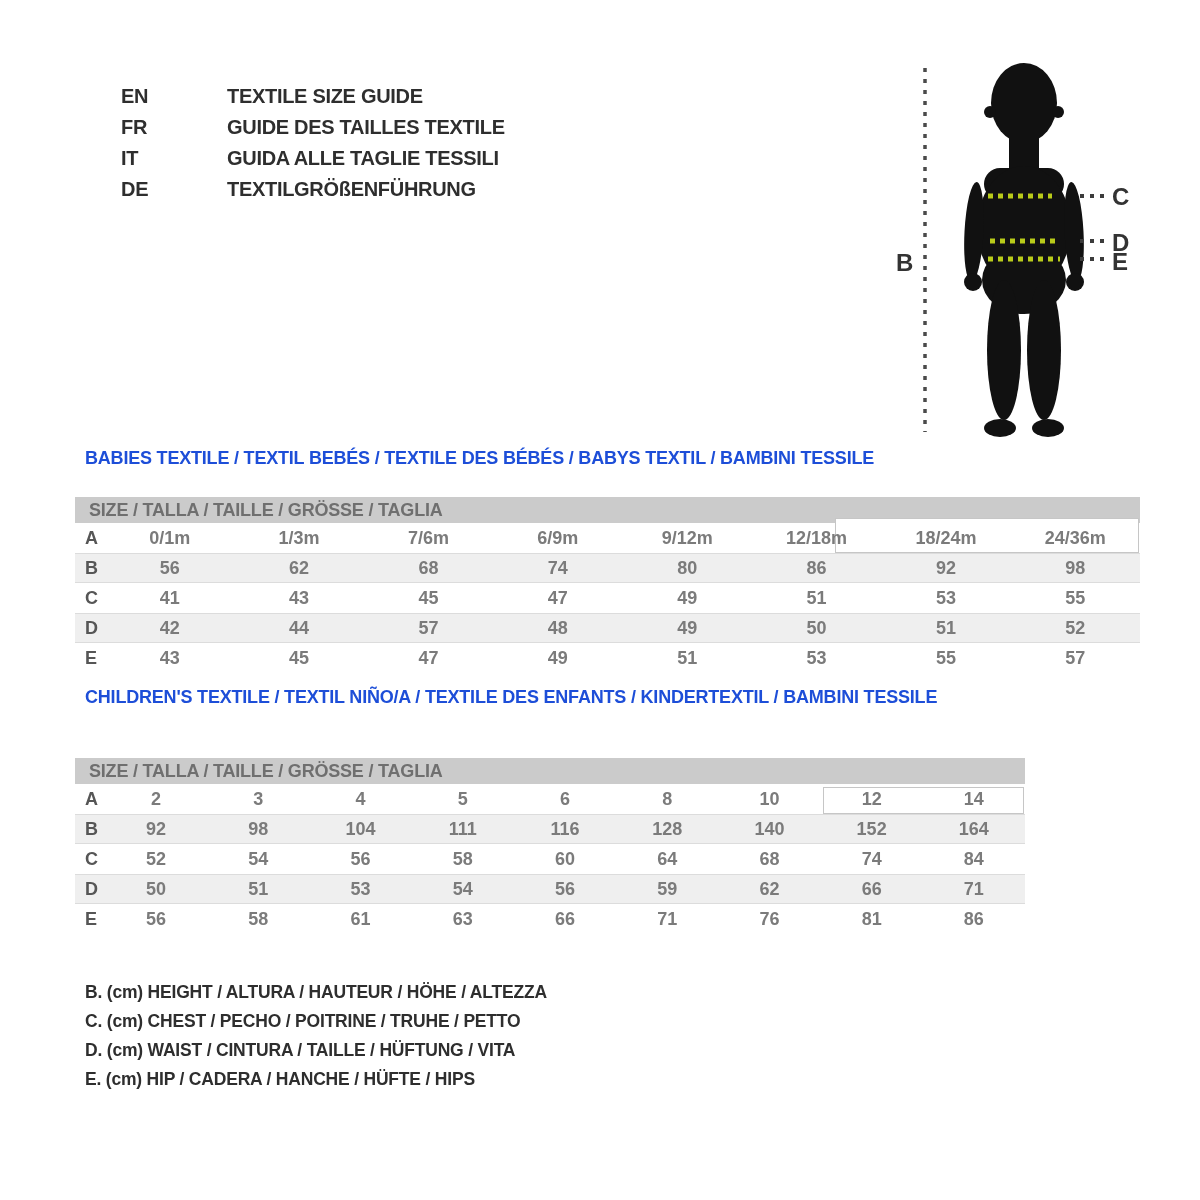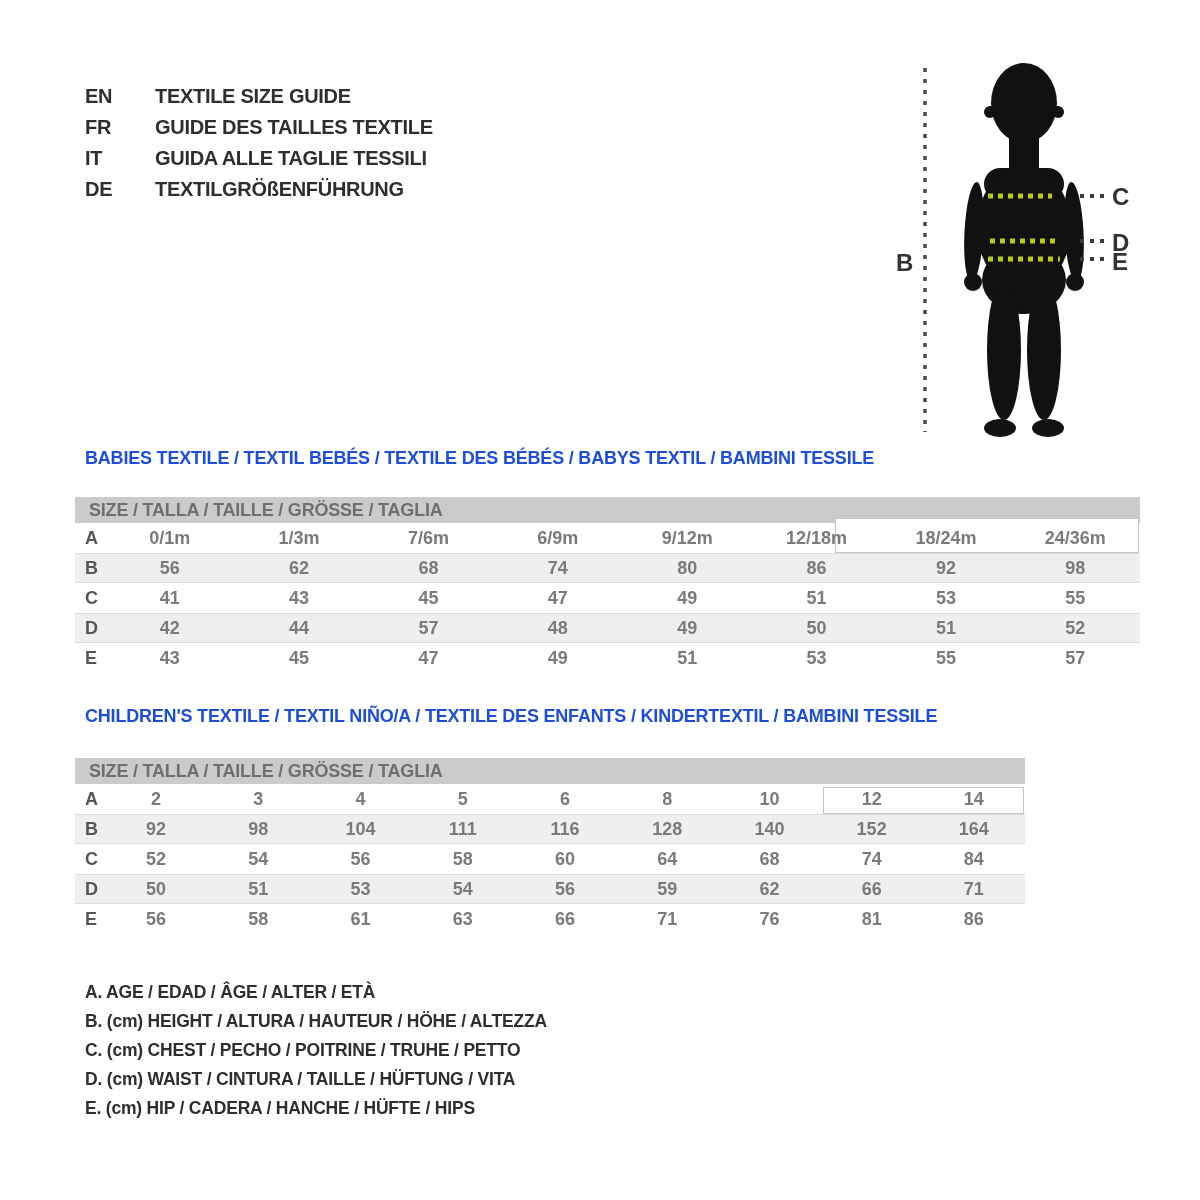--- a/index.html
+++ b/index.html
@@ -6,35 +6,35 @@
   html,body { background:#fff; }
   .page {
     position:relative; width:1200px; height:1200px; background:#fff;
     font-family:"Liberation Sans", sans-serif; overflow:hidden;
   }
 
   
   .lang-block { position:absolute; left:85px; top:81px; }
   .lang-row { display:flex; height:31px; align-items:center; }
   .lang-code, .lang-label {
-    font-size:20px; font-weight:700; color:#2e2e2e; letter-spacing:-0.3px; white-space:pre;
+    font-size:20px; font-weight:700; color:#2e2e2e; letter-spacing:-0.3px; white-space:pre;margin-left:36px;
   }
   .lang-code { width:70px; }
 
   
   .figure-wrap { position:absolute; left:890px; top:40px; width:260px; height:420px; }
   .figure-wrap text { font-family:"Liberation Sans", sans-serif; font-weight:700; font-size:24px; fill:#333; }
 
   
   .section-heading {
     position:absolute; left:85px; font-size:18px; font-weight:700; color:#1d4ed8;
     letter-spacing:-0.2px; white-space:pre;
   }
   #babies-heading { top:448px; }
-  #children-heading { top:706px; }
+  #children-heading { top:687px; }
 
   
   .size-table { position:absolute; left:75px; }
   #babies-table { top:497px; width:1065px; }
   #children-table { top:758px; width:950px; }
   .thead {
     position:relative; height:26px; background:#cbcbcb; line-height:26px; padding-left:14px;
     font-size:18px; font-weight:700; color:#6f6f6f; letter-spacing:-0.2px; white-space:pre;
   }
   .trow { position:relative; z-index:2; display:flex; height:30px; align-items:center; }
@@ -235,20 +235,19 @@
         <span class="cell">63</span>
         <span class="cell">66</span>
         <span class="cell">71</span>
         <span class="cell">76</span>
         <span class="cell">81</span>
         <span class="cell">86</span>
       </div>
     </div>
 
   <div class="legend">
-    <div class="legend-item">A. AGE / EDAD / ÂGE / ALTER / ETÀ</div>
     <div class="legend-item">B. (cm) HEIGHT / ALTURA / HAUTEUR / HÖHE / ALTEZZA</div>
     <div class="legend-item">C. (cm) CHEST / PECHO / POITRINE / TRUHE / PETTO</div>
     <div class="legend-item">D. (cm) WAIST / CINTURA / TAILLE / HÜFTUNG / VITA</div>
     <div class="legend-item">E. (cm) HIP / CADERA / HANCHE / HÜFTE / HIPS</div>
   </div>
 
 </div>
 
 </body></html>

